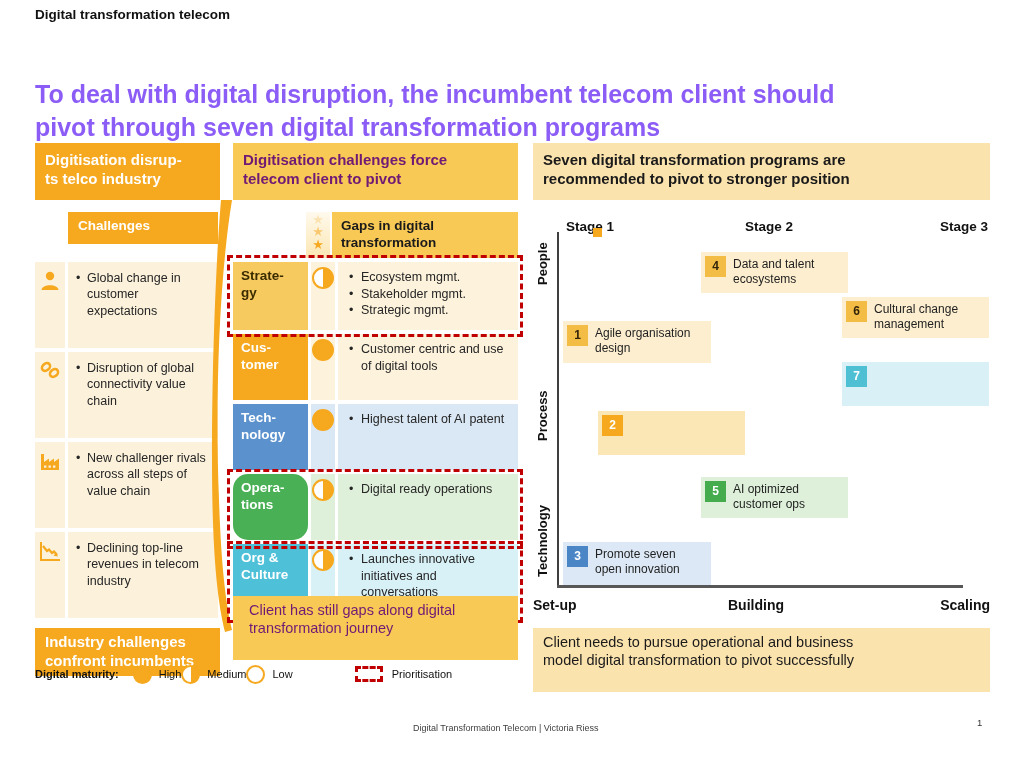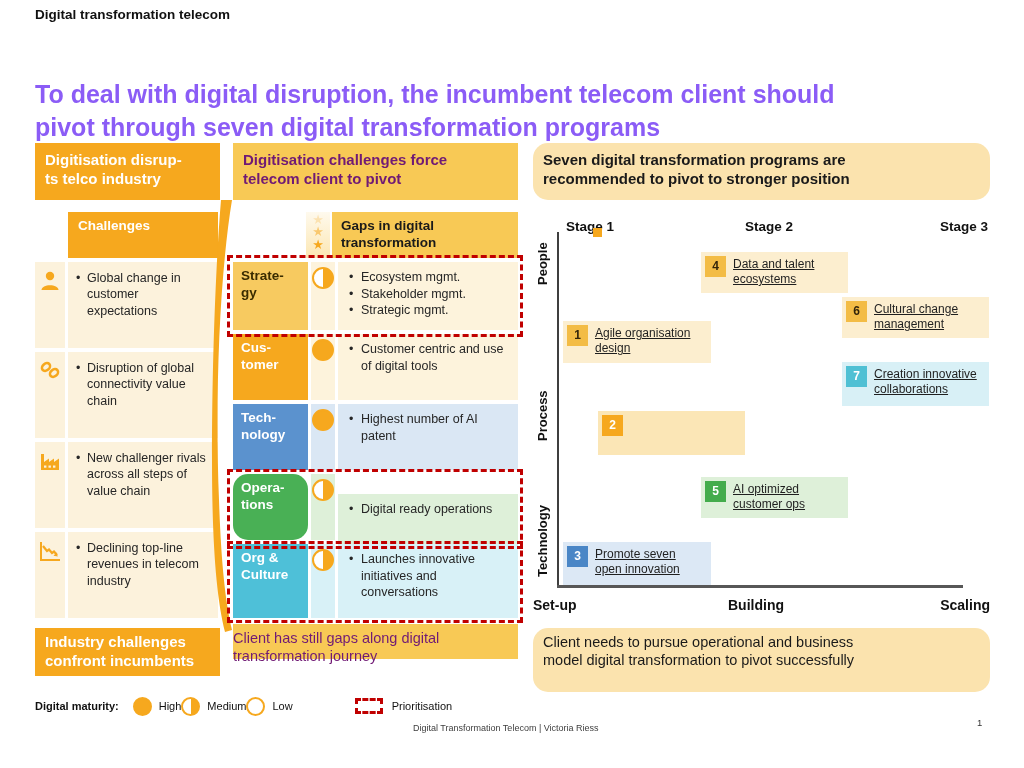--- a/index.html
+++ b/index.html
@@ -11,26 +11,26 @@
   .pre { white-space:pre-line; }
   .abs { position:absolute; }
 
   .eyebrow { left:35px; top:7px; font-size:13.5px; font-weight:bold; color:#111; }
   .title   { left:35px; top:52px; width:960px; font-size:25px; font-weight:bold; line-height:1.3; color:#8b5cf6;margin-top:26px; }
 
   
   .bar { padding:8px 10px; font-size:15px; font-weight:bold; line-height:1.25; }
   .bar.orange { background:#F6A81E; color:#fff; }
   .bar.gold   { background:#F8C955; color:#701a75; }
-  .bar.cream  { background:#FBE3AE; color:#1a1a1a;border-radius:15px; }
+  .bar.cream  { background:#FBE3AE; color:#1a1a1a; }
   .bar.footerbar { font-weight:normal; font-size:14.5px; }
 
   
   .left-header  { left:35px; top:143px; width:185px; height:57px; }
-  .challenges-header { left:68px; top:212px; width:150px; height:46px; background:#F6A81E; color:#fff;
+  .challenges-header { left:68px; top:212px; width:150px; height:32px; background:#F6A81E; color:#fff;
                        font-weight:bold; font-size:13.5px; padding:6px 10px; }
   .chal-icon-cell { left:35px; width:30px; height:86px; background:#FCF2DC; text-align:center; padding-top:8px; }
   .chal-text-cell { left:68px; width:150px; height:86px; background:#FCF2DC; padding:8px 6px 0 6px; }
   .chal-text-cell .li { position:relative; padding-left:13px; font-size:12.5px; line-height:1.3; color:#262626; }
   .chal-text-cell .li::before { content:"•"; position:absolute; left:2px; }
   .left-footer { left:35px; top:628px; width:185px; height:48px; padding:5px 10px; }
 
   
   .swoosh { left:205px; top:200px; }
 
@@ -62,61 +62,61 @@
 
   .harvey { width:22px; height:22px; border-radius:50%; border:2px solid #F6A81E; margin:5px auto 0 auto; }
   .harvey.high   { background:#F6A81E; }
   .harvey.medium { background:linear-gradient(to right, #ffffff 50%, #F6A81E 50%); }
 
   .prio-box { border:3px dashed #C00000; pointer-events:none; }
   .prio-strategy { left:227px; top:255px; width:296px; height:82px; }
   .prio-operations { left:227px; top:469px; width:296px; height:80px; }
   .prio-org { left:227px; top:541px; width:296px; height:82px; }
 
-  .mid-footer { left:233px; top:624px; width:285px; height:35px; padding:5px 0; }
+  .mid-footer { left:233px; top:596px; width:285px; height:64px; padding:5px 16px; }
 
   
   .right-header { left:533px; top:143px; width:457px; height:57px; }
   .chart { left:533px; top:205px; width:457px; height:418px; }
   .chart .stage { position:absolute; top:14px; font-size:13.5px; font-weight:bold; color:#111; }
   .stage-1 { left:33px; } .stage-2 { left:212px; } .stage-3 { right:2px;margin-left:38px; }
   .stage1-marker { position:absolute; left:60px; top:23px; width:9px; height:9px; background:#F6A81E; }
   .axis-y { position:absolute; left:24px; top:27px; width:2px; height:355px; background:#3f3f3f; }
   .axis-x { position:absolute; left:24px; top:380px; width:406px; height:3px; background:#575757; }
   .ylab { position:absolute; left:2px; width:17px; font-size:13px; font-weight:bold; color:#111;
           writing-mode:vertical-rl; transform:rotate(180deg); text-align:center; }
   .ylab-people { top:28px; height:62px; }
   .ylab-process { top:176px; height:70px; }
   .ylab-technology { top:288px; height:96px; }
   .xlab { position:absolute; top:392px; font-size:14px; font-weight:bold; color:#111; }
   .xlab-setup { left:0px;text-align:right; } .xlab-building { left:195px; } .xlab-scaling { right:0px; }
 
   .program { position:absolute; display:flex; padding:4px; }
   .program .badge { width:21px; height:21px; flex:0 0 21px; margin-right:7px; text-align:center;
                     line-height:21px; font-size:12px; font-weight:bold; }
-  .program .plabel { font-size:12px; line-height:1.28; color:#1f1f1f; padding-top:1px;text-decoration:underline; }
+  .program .plabel { font-size:12px; line-height:1.28; color:#1f1f1f; padding-top:1px; }
   .pg-cream { background:#FCEECF; } .pg-cream2 { background:#FBE6B6; }
   .pg-blue { background:#DCE8F5; } .pg-green { background:#DEF0D9; } .pg-cyan { background:#D8F0F6; }
   .bd-amber { background:#F3BC45; color:#33250a; }
   .bd-orange { background:#F6A81E; color:#fff; }
   .bd-blue { background:#4A86C6; color:#fff; }
   .bd-green { background:#44AC4C; color:#fff; }
   .bd-cyan { background:#4FC0D4; color:#fff; }
   .program-1 { left:30px;  top:116px; width:148px; height:42px; }
   .program-2 { left:65px;  top:206px; width:147px; height:44px; }
   .program-3 { left:30px;  top:337px; width:148px; height:43px; }
   .program-4 { left:168px; top:47px;  width:147px; height:41px; }
   .program-5 { left:168px; top:272px; width:147px; height:41px; }
   .program-6 { left:309px; top:92px;  width:147px; height:41px; }
   .program-7 { left:309px; top:157px; width:147px; height:44px; }
 
   .right-footer { left:533px; top:628px; width:457px; height:64px; padding:5px 10px; }
 
   
-  .legend { left:35px; top:694px; height:24px; display:flex; align-items:center; font-size:11px; color:#111; }
+  .legend { left:35px; top:662px; height:24px; display:flex; align-items:center; font-size:11px; color:#111; }
   .legend .lg-circle { width:19px; height:19px; border-radius:50%; border:2px solid #F6A81E; margin:0 7px 0 0; }
   .legend .lg-title { font-weight:bold; font-size:11px; margin-right:14px; }
   .lg-high { background:#F6A81E; } .lg-med { background:linear-gradient(to right,#fff 50%,#F6A81E 50%); }
   .lg-low { background:#fff; }
   .lg-gap { margin-left:40px; }
   .lg-dash { width:28px; height:16px; border:3px dashed #C00000; margin:0 9px 0 62px; }
   .credit { left:413px; top:723px; font-size:9px; color:#404040; }
   .pageno { left:977px; top:717px; font-size:9.5px; color:#333; }
 
   .icon-svg { display:inline-block; }
@@ -228,29 +228,29 @@
   <div class="abs row-bullets tint-cream" style="top:334px; height:66px;">
     <div class="li">Customer centric and use of digital tools</div>
   </div>
 
   <div class="abs row-label lbl-technology pre" style="top:404px; height:66px;">Tech-
 nology</div>
   <div class="abs row-strip tint-blue" style="top:404px; height:66px;">
     <div class="harvey high"></div>
   </div>
   <div class="abs row-bullets tint-blue" style="top:404px; height:66px;">
-    <div class="li">Highest number of AI patent</div>
+    <div class="li">Highest talent of AI patent</div>
   </div>
 
   <div class="abs row-label lbl-operations pre" style="top:474px; height:66px;border-radius:15px;">Opera-
 tions</div>
   <div class="abs row-strip tint-green" style="top:474px; height:66px;">
     <div class="harvey medium"></div>
   </div>
-  <div class="abs row-bullets tint-green" style="top:474px; height:66px;margin-top:20px;">
+  <div class="abs row-bullets tint-green" style="top:474px; height:66px;">
     <div class="li">Digital ready operations</div>
   </div>
 
   <div class="abs row-label lbl-org pre" style="top:544px; height:74px;">Org &amp;
 Culture</div>
   <div class="abs row-strip tint-cyan" style="top:544px; height:74px;">
     <div class="harvey medium"></div>
   </div>
   <div class="abs row-bullets tint-cyan" style="top:544px; height:74px;">
     <div class="li">Launches innovative initiatives and conversations</div>
@@ -306,22 +306,20 @@
       <div class="plabel pre">AI optimized
 customer ops</div>
     </div>
     <div class="program program-6 pg-cream">
       <div class="badge bd-amber">6</div>
       <div class="plabel pre">Cultural change
 management</div>
     </div>
     <div class="program program-7 pg-cyan">
       <div class="badge bd-cyan">7</div>
-      <div class="plabel pre">Creation innovative
-collaborations</div>
     </div>
   </div>
 
   <div class="abs bar cream footerbar right-footer pre">Client needs to pursue operational and business
 model digital transformation to pivot successfully</div>
 
   <div class="abs legend">
     <span class="lg-title">Digital maturity:</span>
     <span class="lg-circle lg-high"></span>
     <span>High</span>

